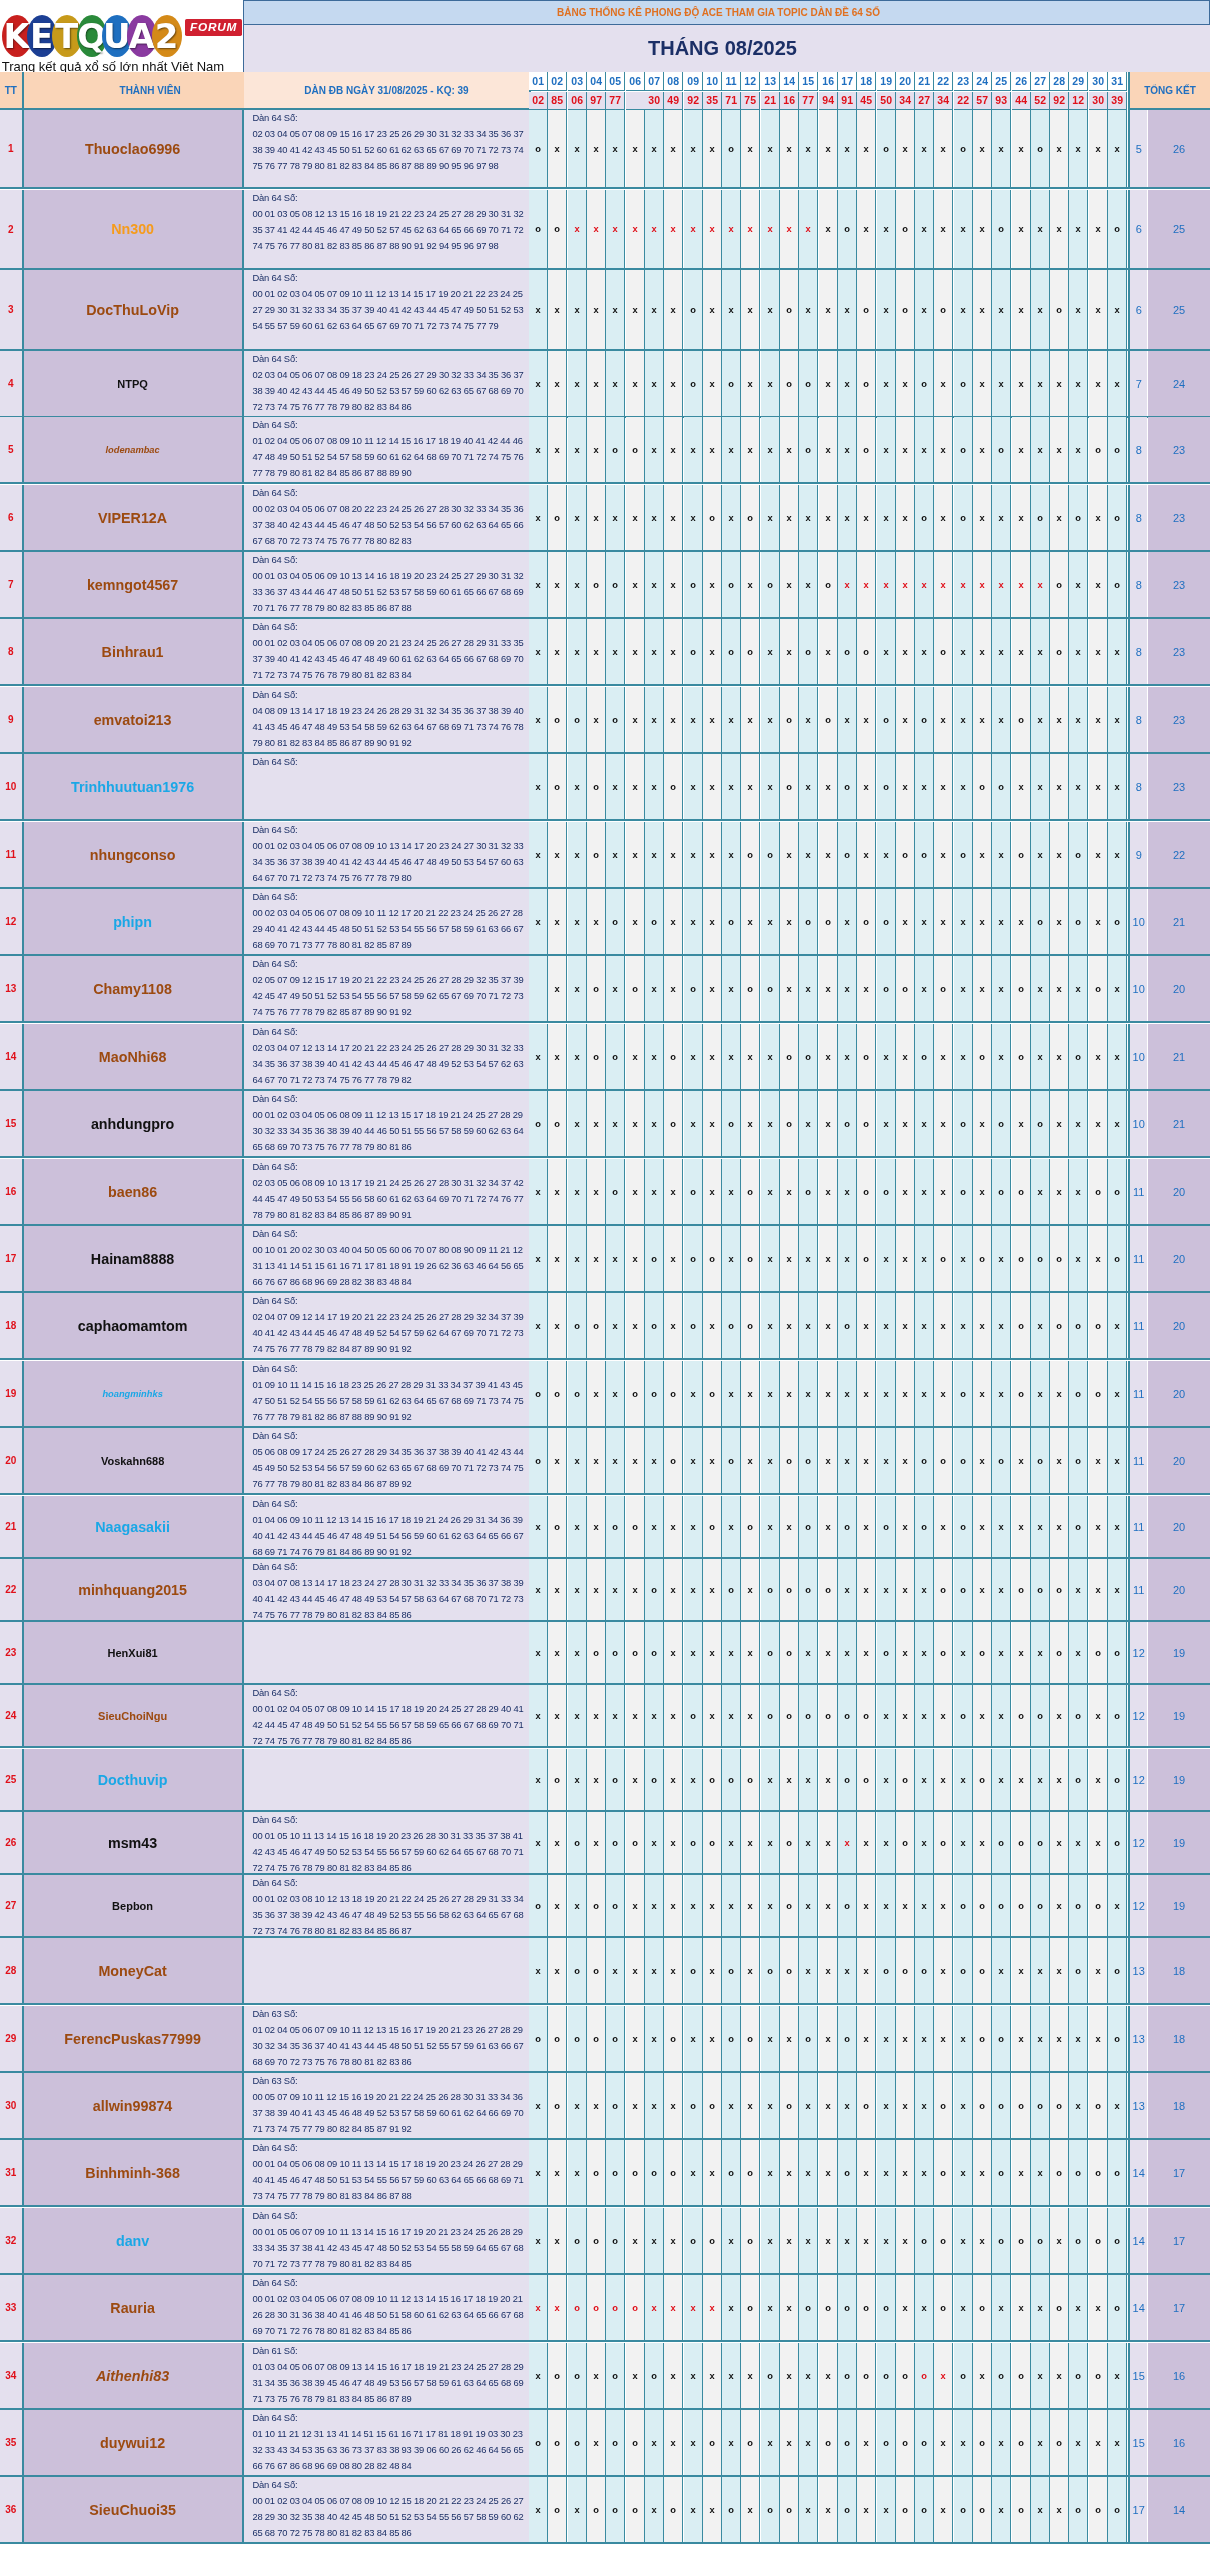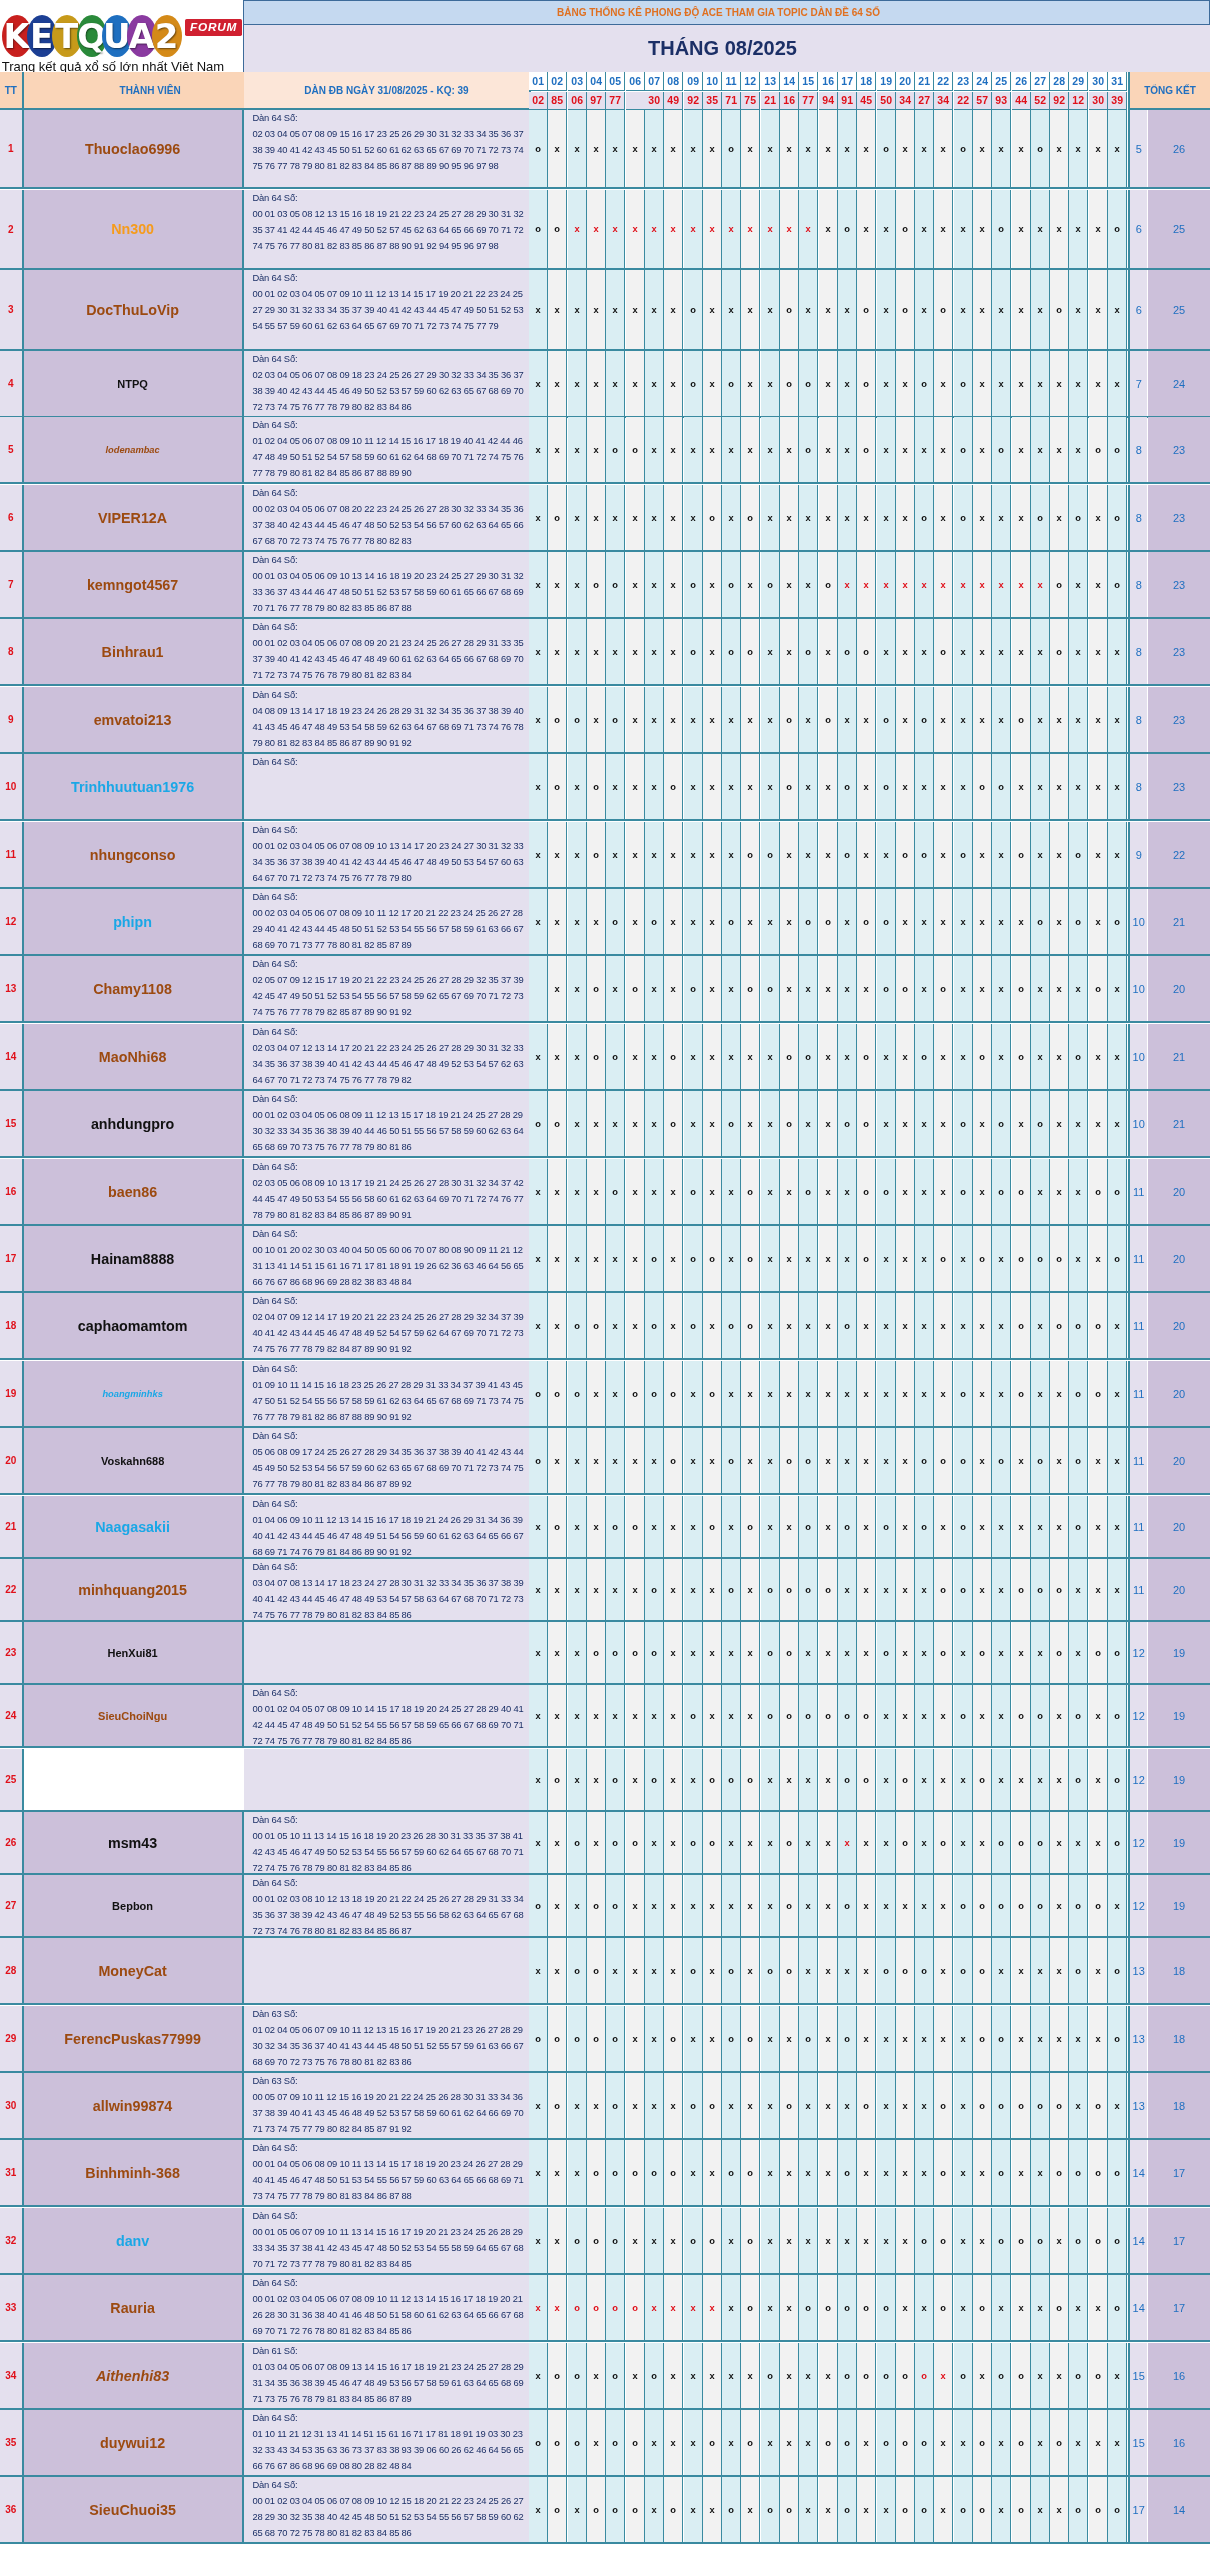--- a/index.html
+++ b/index.html
@@ -1107,20 +1107,21 @@
       <div class="c-day odd" style="left: 1031px;">o</div>
       <div class="c-day even" style="left: 1050px;">x</div>
       <div class="c-day odd" style="left: 1069px;">o</div>
       <div class="c-day even" style="left: 1089px;">x</div>
       <div class="c-day odd" style="left: 1108px;">o</div>
       <div class="c-score">12</div>
       <div class="c-total">19</div>
     </div>
     <div class="row" style="top: 1749px; height: 63px;">
       <div class="c-tt">25</div>
+      <div class="c-name name-cyan">Docthuvip</div>
       <div class="c-dan">
         <div></div>
         <div></div>
       </div>
       <div class="c-day odd" style="left: 529px;">x</div>
       <div class="c-day even" style="left: 548px;">o</div>
       <div class="c-day odd" style="left: 568px;">x</div>
       <div class="c-day even" style="left: 587px;">x</div>
       <div class="c-day odd" style="left: 606px;">o</div>
       <div class="c-day even" style="left: 626px;">x</div>

